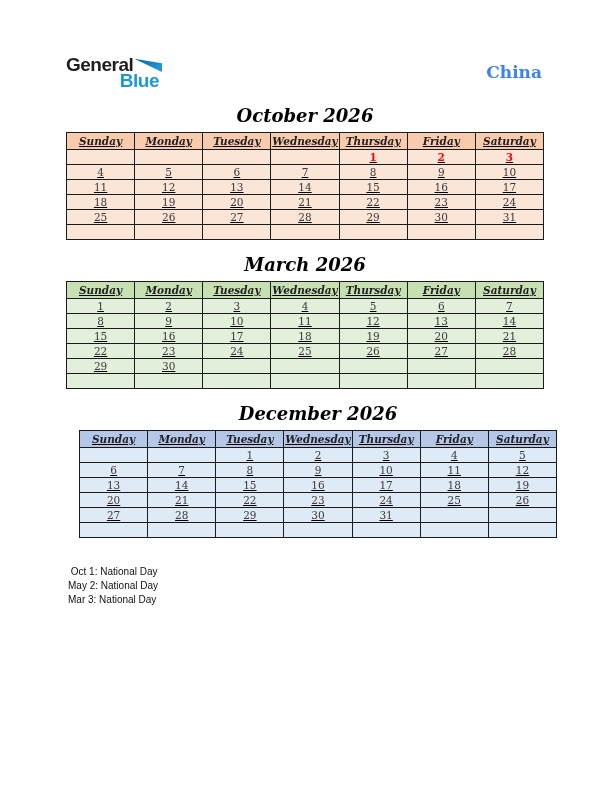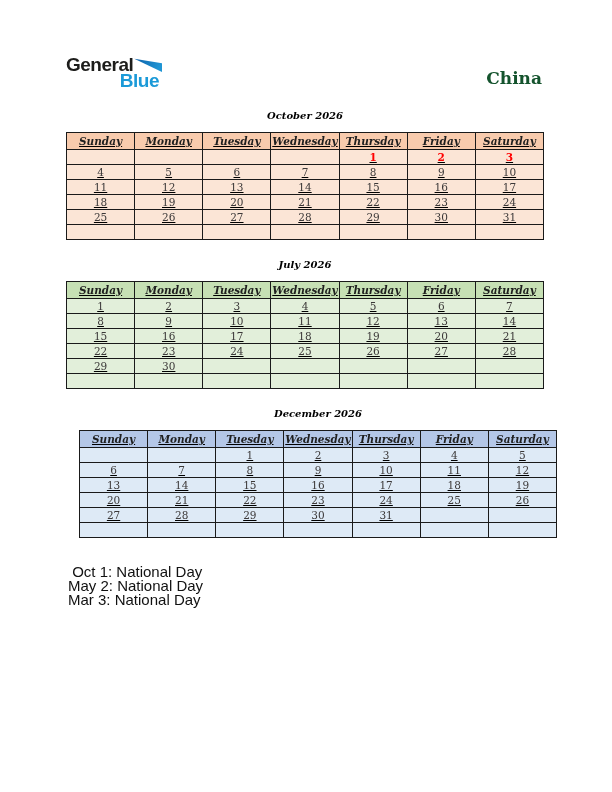--- a/index.html
+++ b/index.html
@@ -48,36 +48,36 @@
     color: #1b9ad8;
     text-align: right;
     margin-top: -3px;
     padding-right: 3px;
     letter-spacing: -0.5px;
   }
   .country {
     font-family: "DejaVu Serif", serif;
     font-size: 17px;
     font-weight: bold;
-    color: #14532d;
-    margin-top: 13px;
+    color: #3b82f6;
+    margin-top: 7px;
   }
 
   
   .month {
     position: absolute;
     left: 66px;
     width: 478px;
   }
   .month-october  { top: 106px; }
   .month-november { top: 255px; }
   .month-december { top: 404px; margin-left: 13px; }
   .month-title {
     text-align: center;
-    font-size: 10px;
+    font-size: 18px;
     font-weight: bold;
     font-style: italic;
     color: #000000;
     height: 20px;
     line-height: 20px;
     margin-bottom: 6px;
     letter-spacing: 0px;
   }
   table.cal {
     width: 478px;
@@ -110,21 +110,21 @@
     color: var(--holiday-red, #ff0000);
     font-weight: bold;
   }
 
   
   .notes {
     position: absolute;
     left: 68px;
     top: 565px;
     font-family: "Liberation Sans", sans-serif;
-    font-size: 15px;
+    font-size: 10px;
     color: #111111;
     line-height: 14px;
     white-space: pre-wrap;
   }
 </style>
 </head>
 <body>
 
 <div class="page">
 
@@ -206,21 +206,21 @@
             <td></td>
             <td></td>
             <td></td>
             <td></td>
           </tr>
         </tbody>
     </table>
   </div>
 
   <div class="month month-november">
-    <div class="month-title">July 2026</div>
+    <div class="month-title">March 2026</div>
     <table class="cal" style="--hdr: #C6E0B4; --bdy: #E2EFDA;">
       <thead>
           <tr>
             <th>Sunday</th>
             <th>Monday</th>
             <th>Tuesday</th>
             <th>Wednesday</th>
             <th>Thursday</th>
             <th>Friday</th>
             <th>Saturday</th>

